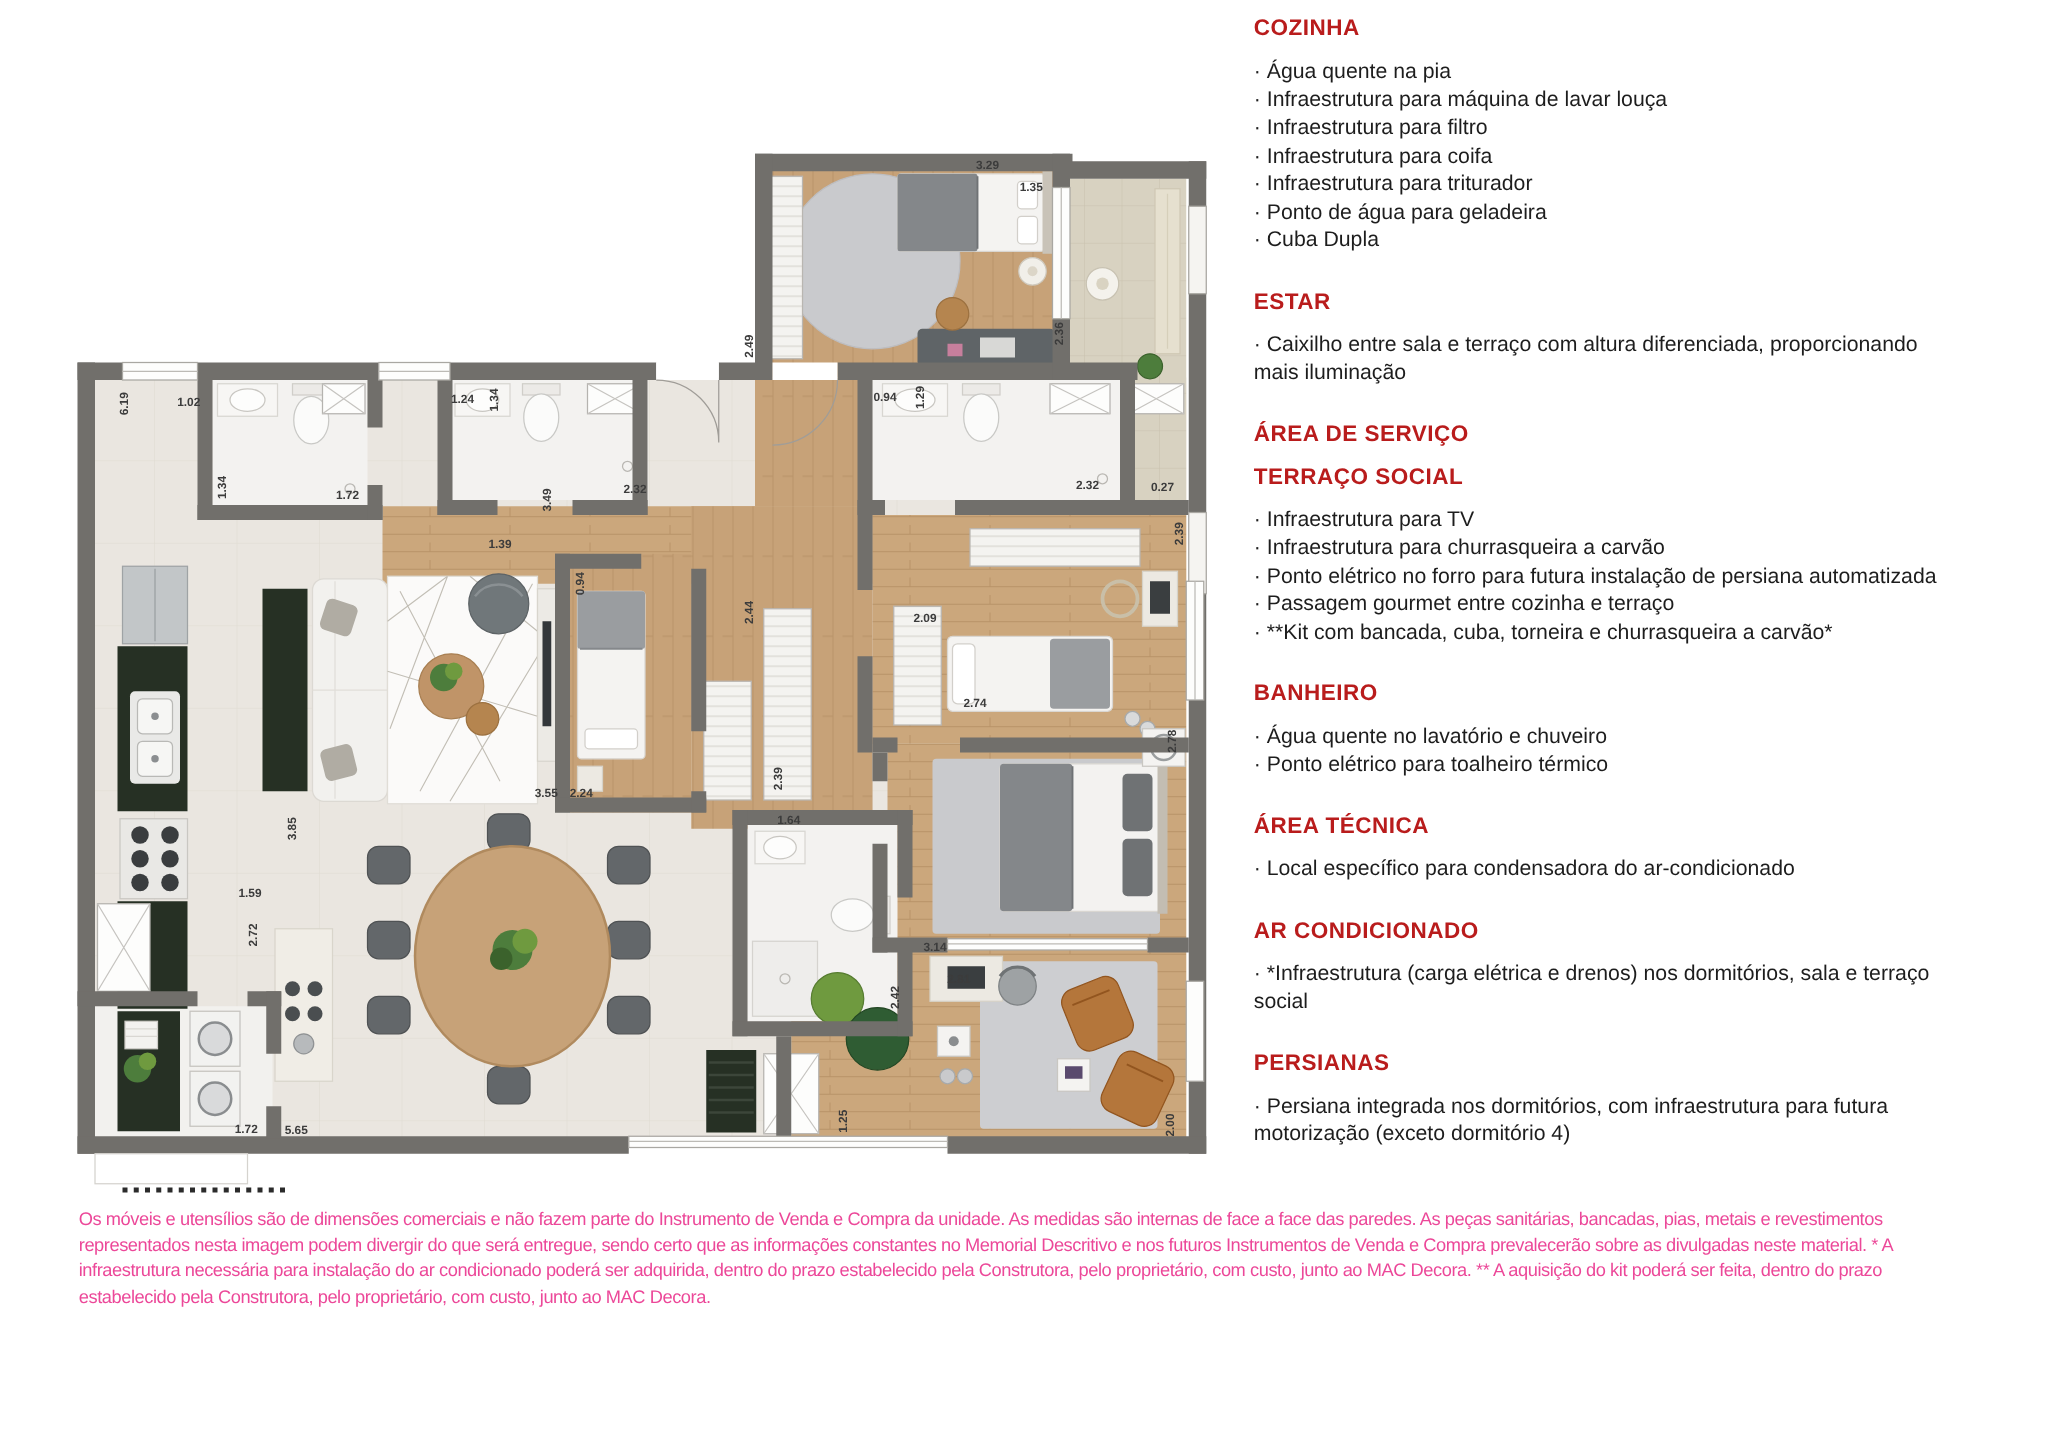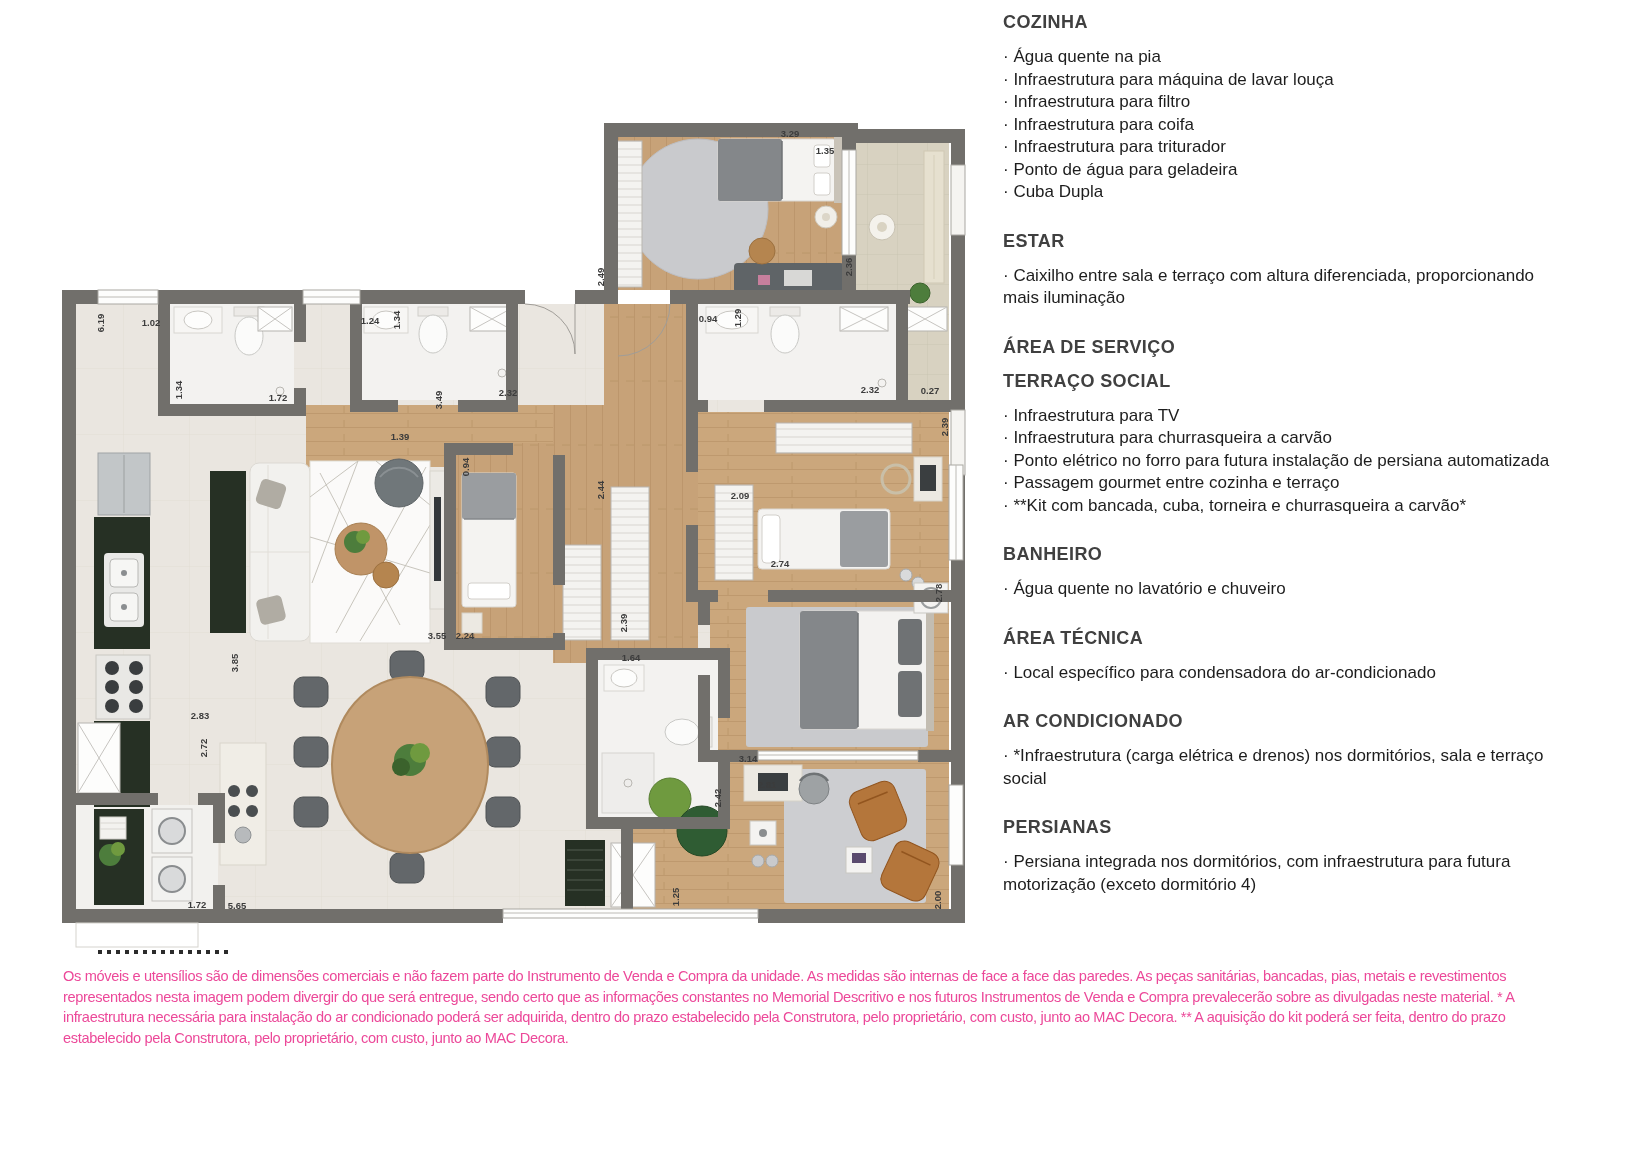--- a/index.html
+++ b/index.html
@@ -9,21 +9,21 @@
   
   .plan{position:absolute;left:58px;top:105px;width:912px;height:860px;}
   .plan svg{position:absolute;left:0;top:0;}
   .dims{position:absolute;left:0;top:0;width:100%;height:100%;pointer-events:none;}
   .dim{position:absolute;font-size:9.5px;font-weight:bold;color:#3c3c3c;
        transform:translate(-50%,-50%);white-space:nowrap;letter-spacing:0;}
   .dim.v{transform:translate(-50%,-50%) rotate(-90deg);}
 
   
   .sidebar{position:absolute;left:1003px;top:12px;width:548px;color:#161616;}
-  .fsec h3{margin:0 0 13px 0;font-size:18px;font-weight:bold;letter-spacing:.4px;color:#404040;}
+  .fsec h3{margin:0 0 13px 0;font-size:18px;font-weight:bold;letter-spacing:.4px;color:#b91c1c;}
   .fsec ul{list-style:none;margin:0 0 27px 0;padding:0;}
   .fsec li{font-size:17px;line-height:22.5px;color:#1d1d1d;}
   .fsec li::before{content:"· ";}
 
   
   .footer{position:absolute;left:63px;top:966px;width:1472px;color:#1a1a1a;}
   .footer h4{margin:0 0 5px 0;font-size:16px;font-weight:bold;letter-spacing:-.2px;}
   .footer p{margin:0;font-size:14.6px;line-height:20.6px;letter-spacing:-.35px;color:#ec4899;}
 </style>
 </head>
@@ -402,21 +402,21 @@
       <span class="dim v" style="left: 407px; top: 362px;">0.94</span>
       <span class="dim v" style="left: 542px; top: 385px;">2.44</span>
       <span class="dim" style="left: 682px; top: 390px;">2.09</span>
       <span class="dim" style="left: 722px; top: 458px;">2.74</span>
       <span class="dim v" style="left: 565px; top: 518px;">2.39</span>
       <span class="dim" style="left: 573px; top: 552px;">1.64</span>
       <span class="dim v" style="left: 880px; top: 488px;">2.78</span>
       <span class="dim" style="left: 379px; top: 530px;">3.55</span>
       <span class="dim" style="left: 407px; top: 530px;">2.24</span>
       <span class="dim v" style="left: 176px; top: 558px;">3.85</span>
-      <span class="dim" style="left: 142px; top: 610px;">2.83</span>
+      <span class="dim" style="left: 142px; top: 610px;">1.59</span>
       <span class="dim v" style="left: 145px; top: 643px;">2.72</span>
       <span class="dim" style="left: 690px; top: 653px;">3.14</span>
       <span class="dim v" style="left: 659px; top: 693px;">2.42</span>
       <span class="dim" style="left: 709px; top: 679px;">2.81</span>
       <span class="dim v" style="left: 617px; top: 792px;">1.25</span>
       <span class="dim v" style="left: 879px; top: 795px;">2.00</span>
       <span class="dim" style="left: 139px; top: 799px;">1.72</span>
       <span class="dim" style="left: 179px; top: 800px;">5.65</span>
     </div>
 </div>
@@ -450,20 +450,21 @@
         <li>Infraestrutura para churrasqueira a carvão</li>
         <li>Ponto elétrico no forro para futura instalação de persiana automatizada</li>
         <li>Passagem gourmet entre cozinha e terraço</li>
         <li>**Kit com bancada, cuba, torneira e churrasqueira a carvão*</li>
       </ul>
     </section>
     <section class="fsec">
       <h3>BANHEIRO</h3>
       <ul>
         <li>Água quente no lavatório e chuveiro</li>
+        <li>Ponto elétrico para toalheiro térmico</li>
       </ul>
     </section>
     <section class="fsec">
       <h3>ÁREA TÉCNICA</h3>
       <ul>
         <li>Local específico para condensadora do ar-condicionado</li>
       </ul>
     </section>
     <section class="fsec">
       <h3>AR CONDICIONADO</h3>

